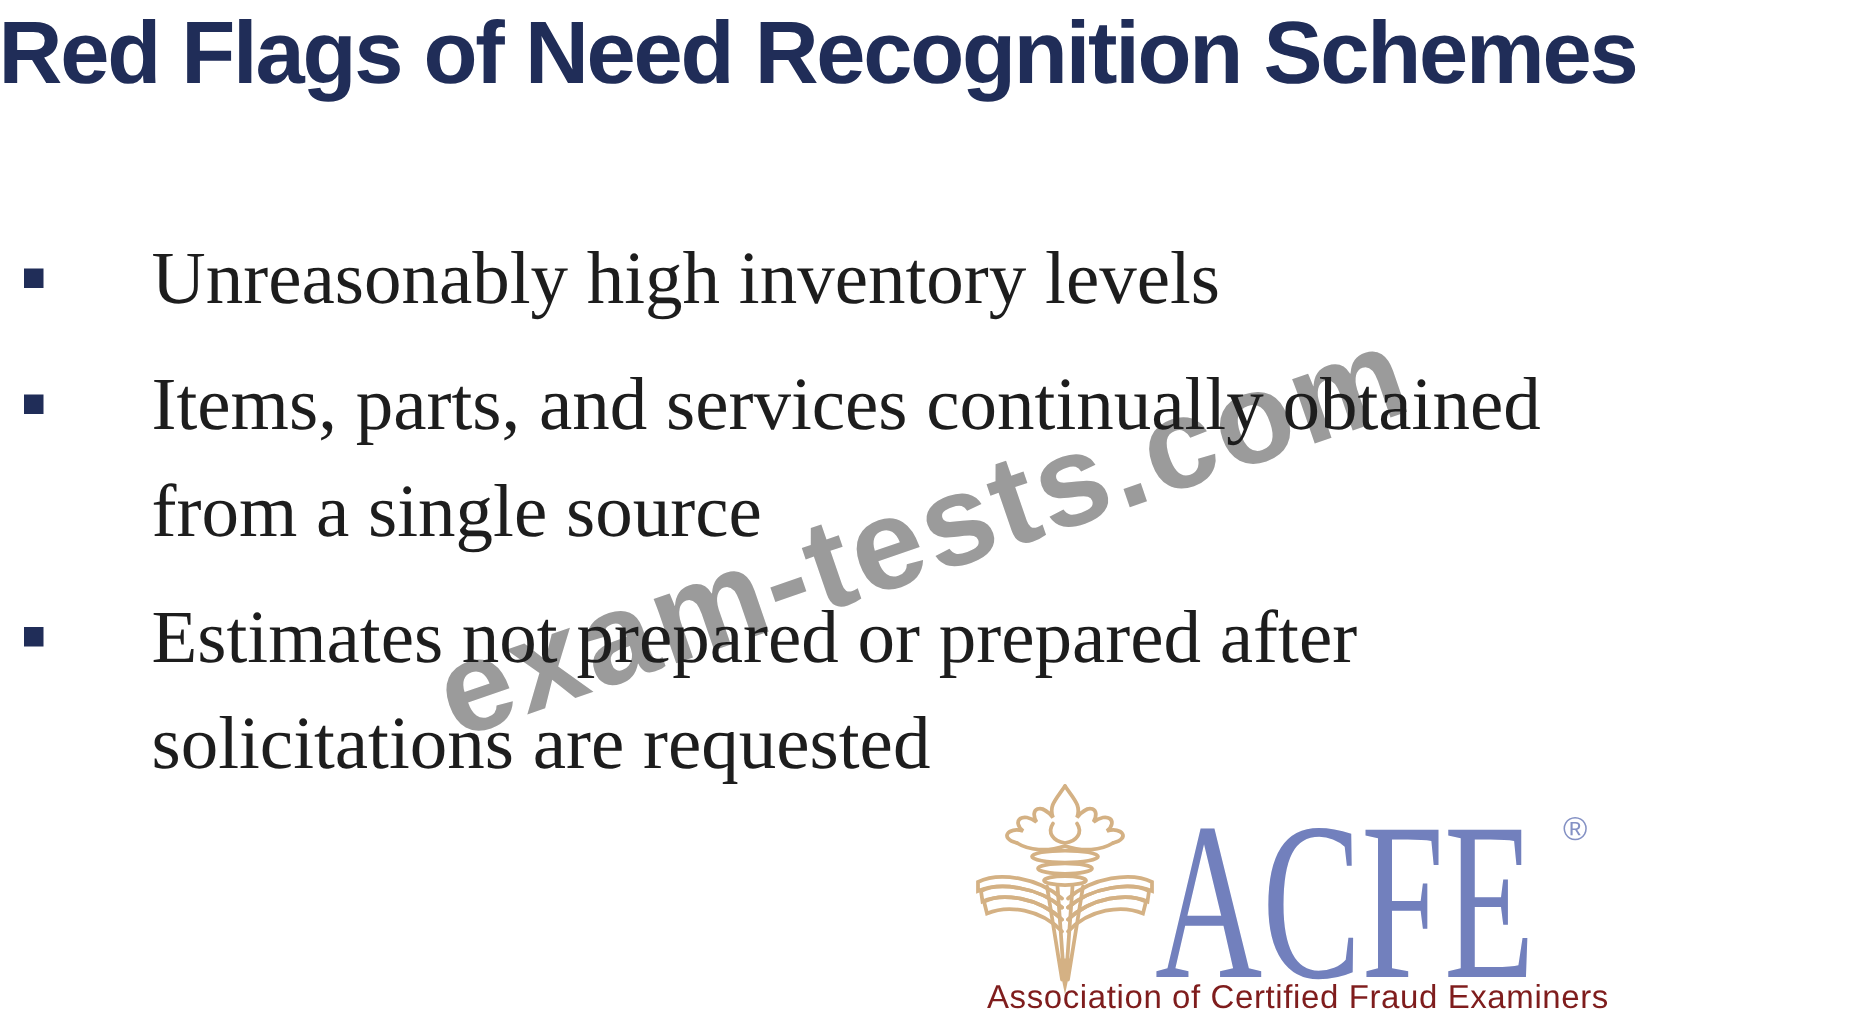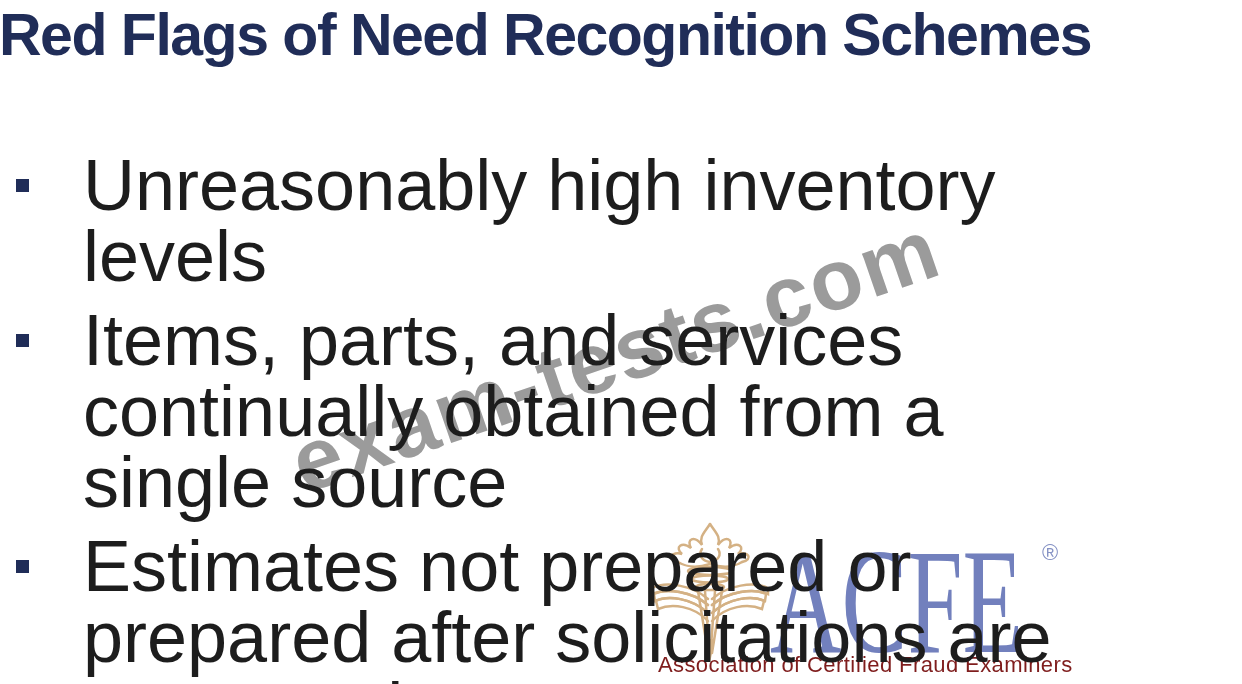--- a/index.html
+++ b/index.html
@@ -96,25 +96,26 @@
     margin-bottom: 13px;
   }
   .bullet-marker {
     flex: none;
     width: 13px;
     height: 13px;
     margin: 29px 0 0 2px;
     background: #202d58;
   }
   .bullet-text {
-    margin-left: 54px;
+    margin-left: 72px;
     width: 1020px;
-    font-size: 72px;
+    font-size: 50px;
     line-height: 71px;
     color: #1d1d1d;
+    font-family: Liberation Serif, serif;
   }
 </style>
 </head>
 <body>
 
 <div class="slide">
 
   <div class="watermark">exam-tests.com</div>
 
   <div class="acfe-logo">

